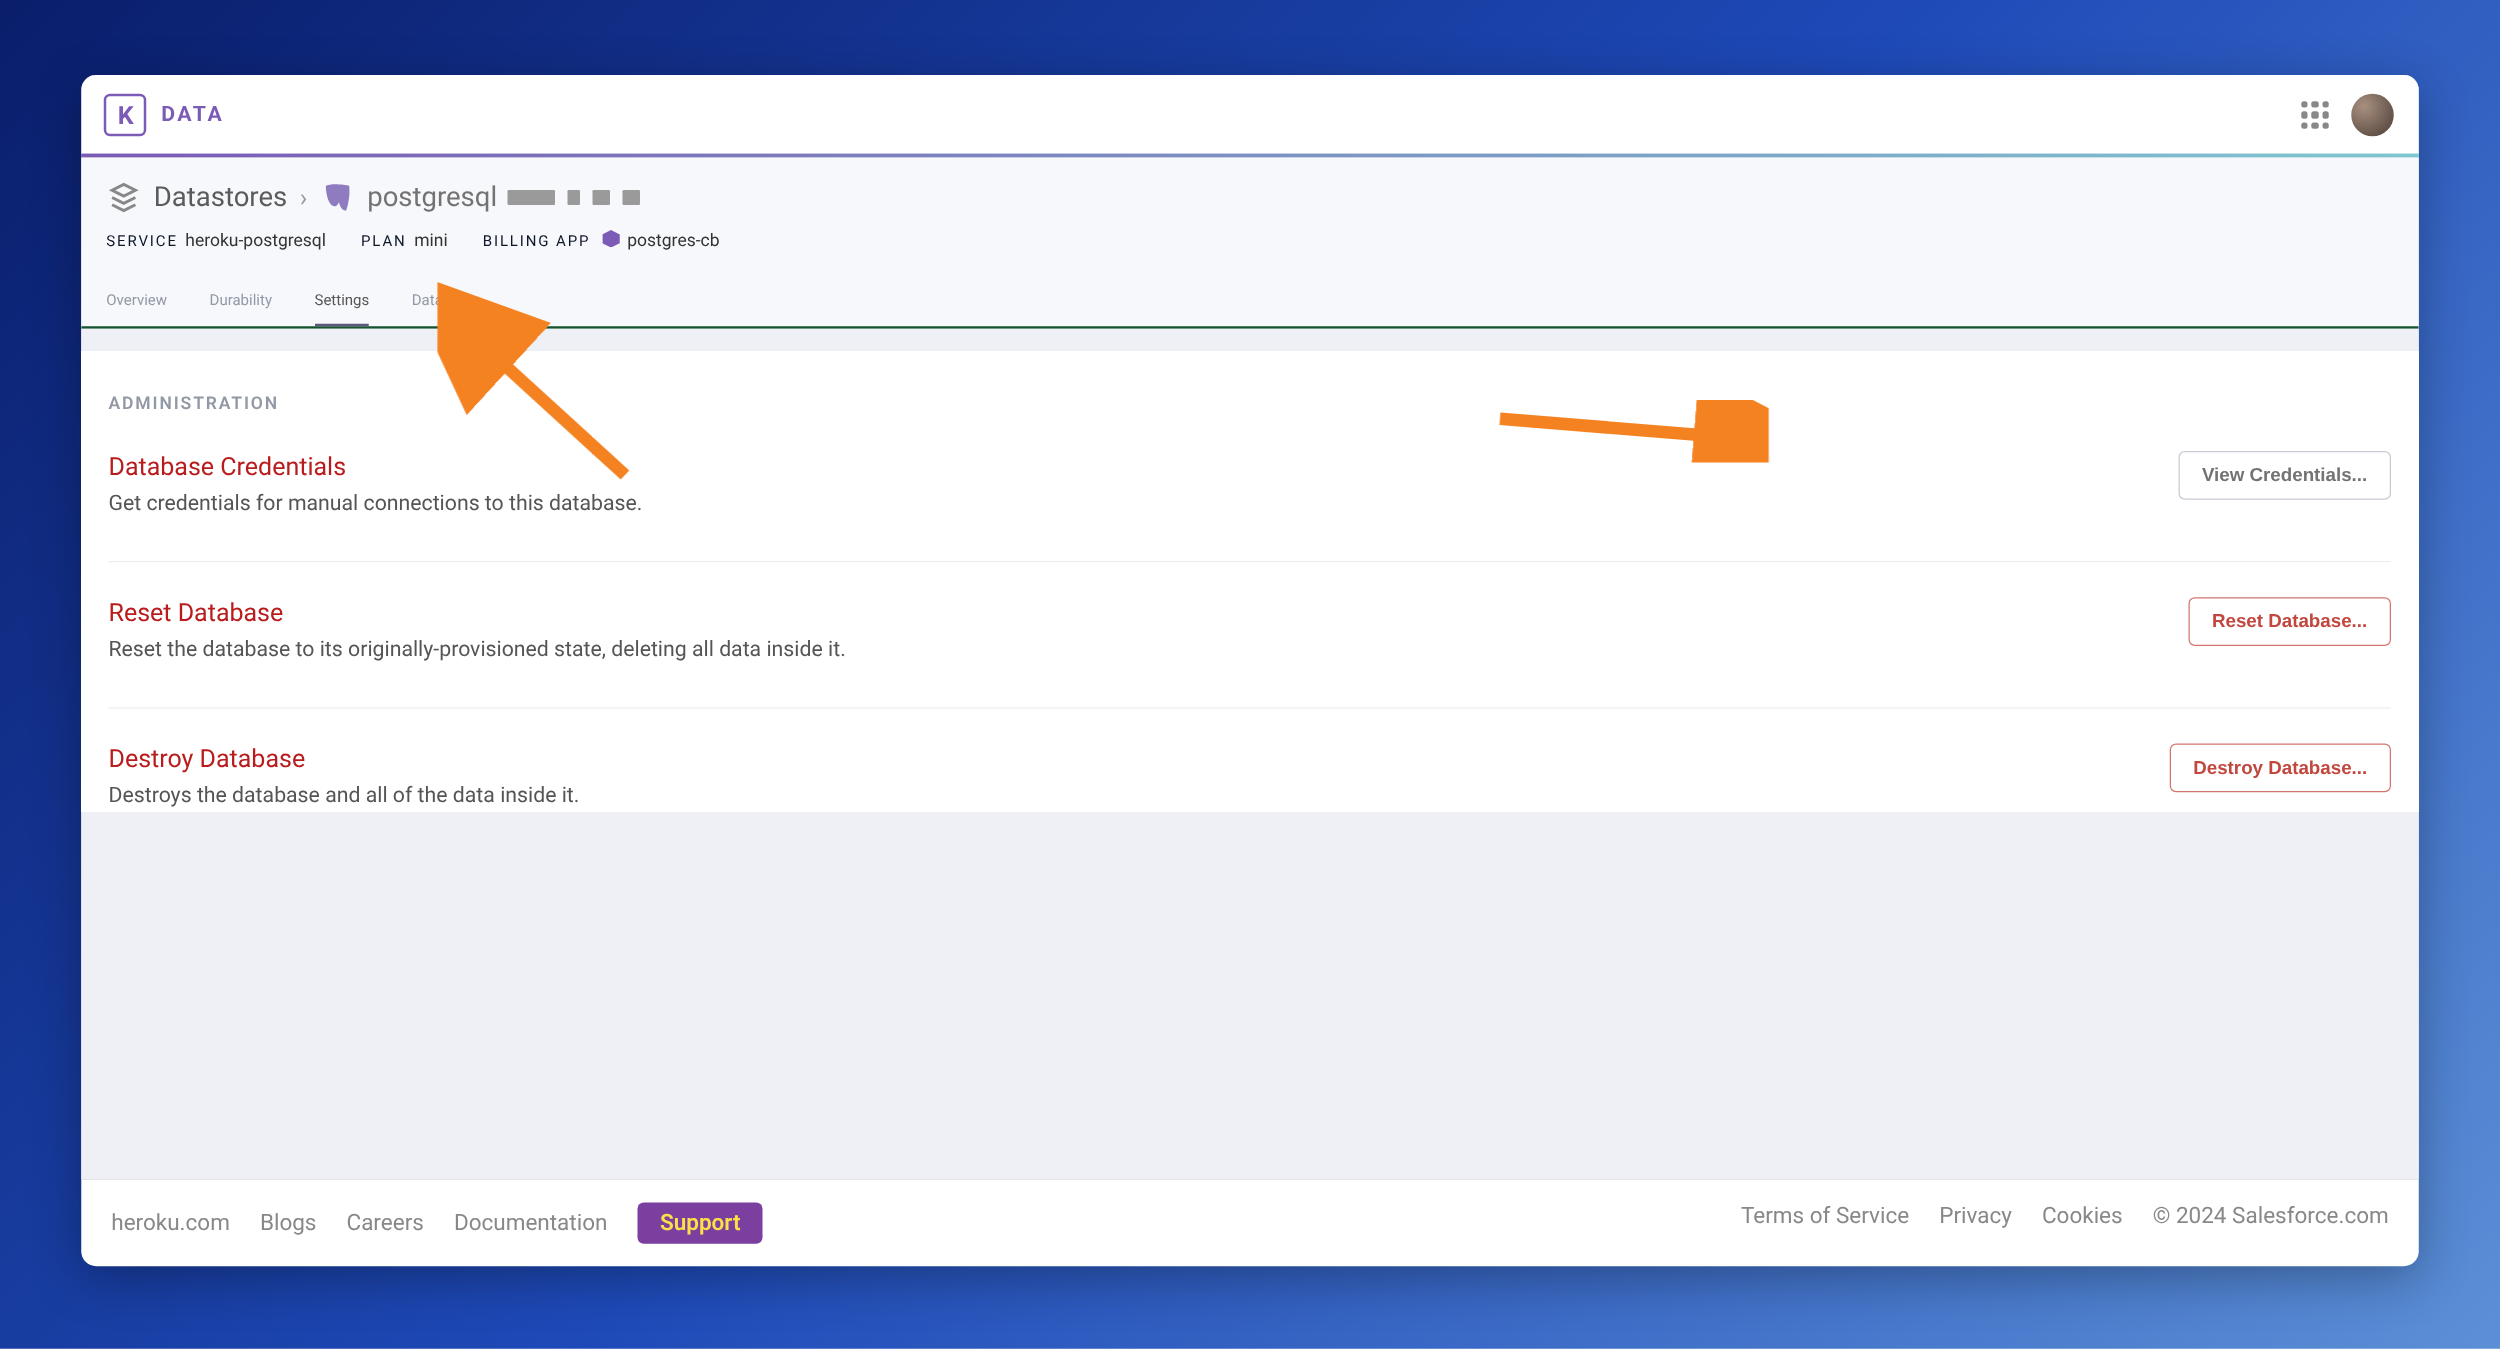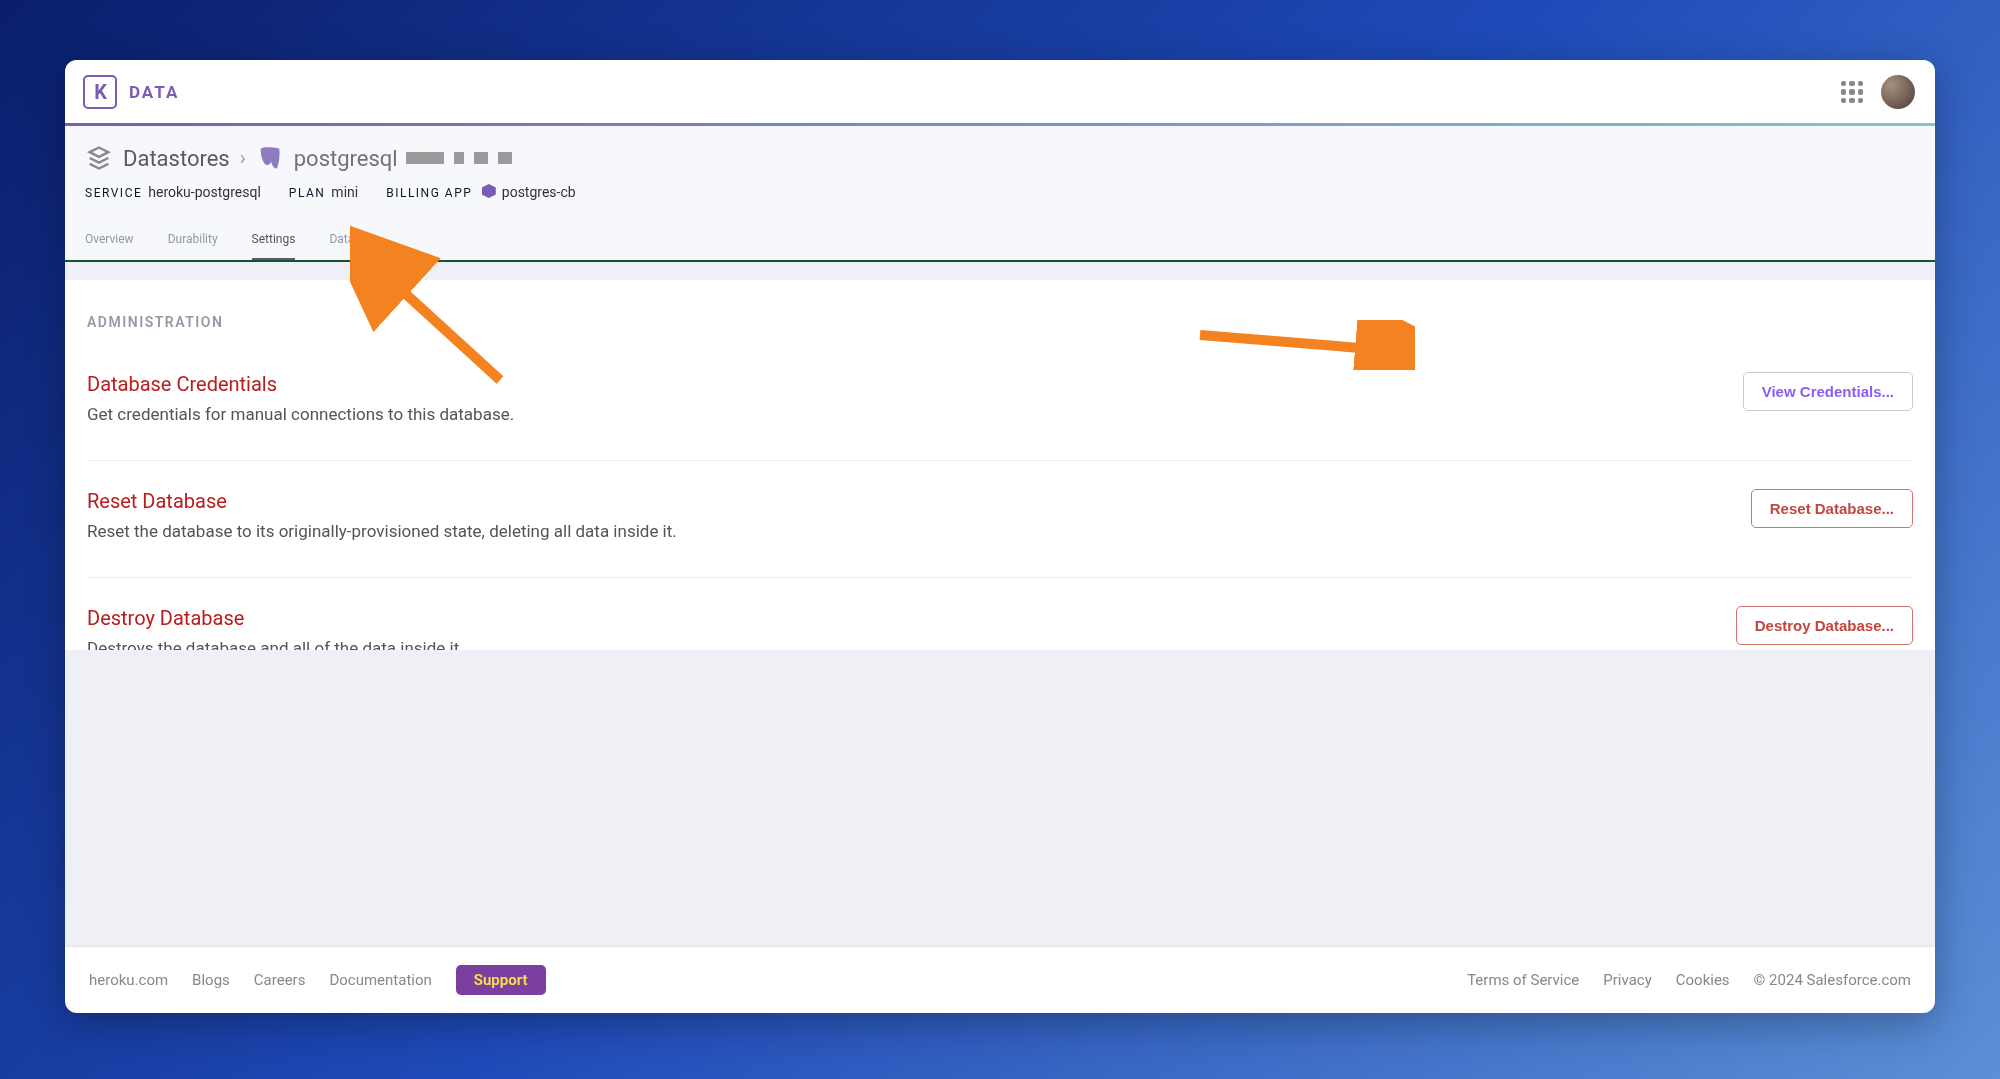--- a/index.html
+++ b/index.html
@@ -59,30 +59,30 @@
 .bc-redact span { display:inline-block; height: 12px; background: #9a9a9a; border-radius: 1px;}
 .meta-row { display: flex; align-items: center; gap: 28px; margin-top: 12px; font-size: 14px; padding-bottom: 16px;}
 .meta-label { color: #0f172a; text-transform: uppercase; letter-spacing: 1.5px; font-size: 12px; }
 .meta-value { color: #333; margin-left: 6px;}
 .hex { width: 14px; height: 14px; background: #7b5bb5; display:inline-block; clip-path: polygon(50% 0, 100% 25%, 100% 75%, 50% 100%, 0 75%, 0 25%); margin-right: 6px; vertical-align: -1px;}
 .tabs { display: flex; gap: 34px; font-size: 12px; border-bottom: none; margin-top: 4px;}
 .tab { padding: 12px 0; color: #9398a6; cursor: pointer; border-bottom: 2px solid transparent;}
 .tab.active { color: #565656; border-bottom: 2px solid #5a5a7a;}
 .content-gap { background: #eef0f5; height: 18px; }
 .content { background: #fff; padding: 34px 22px 40px 22px; flex: 1; overflow: auto;}
-.section-title { color: #9398a6; text-transform: uppercase; letter-spacing: 1.5px; font-size: 14px; font-weight: 600; margin-bottom: 42px;}
+.section-title { color: #9398a6; text-transform: uppercase; letter-spacing: 1.5px; font-size: 14px; font-weight: 600; margin-bottom: 30px;}
 .setting-row { display: flex; align-items: flex-start; justify-content: space-between; padding: 0 0 36px 0; border-bottom: 1px solid #edeef2; margin-bottom: 28px;}
 .setting-row:last-child{border-bottom:none; margin-bottom:0; padding-bottom: 10px;}
 .setting-left {}
 .setting-heading { color: #b91c1c; font-size: 20px; font-weight: 400; margin-bottom: 8px;}
 .setting-desc { color: #555; font-size: 17px; }
 .btn { font-size: 15px; font-weight: 600; padding: 10px 18px; border-radius: 5px; cursor: pointer; background: #fff;}
-.btn-neutral { border: 1px solid #c9c9d4; color: #8b5cf6;}
+.btn-neutral { border: 1px solid #c9c9d4; color: #737373;}
 .btn-danger { border: 1px solid #d2756f; color: #c1473f;}
-.footer { margin-top: auto; border-top: 1px solid #e3e5ea; padding: 18px 24px; display: flex; align-items: center; font-size: 15px; color: #888;}
+.footer { margin-top: auto; border-top: 1px solid #e3e5ea; padding: 18px 24px; display: flex; font-size: 18px; color: #888;}
 .footer-links { display: flex; gap: 24px; align-items: center;}
 .footer-links a { color: #888; text-decoration: none; }
 .support-btn { background: #7b3fa0; color: #fde047; padding: 6px 18px; border-radius: 5px; font-weight: 600; }
 .footer-right { margin-left: auto; display: flex; gap: 24px; color: #888;}
 
 .arrow-wrap { position: absolute; pointer-events: none; }
 .app-window{position:relative;}
 
 .arrow-container{position:absolute; inset:0; pointer-events:none;}
 </style>

